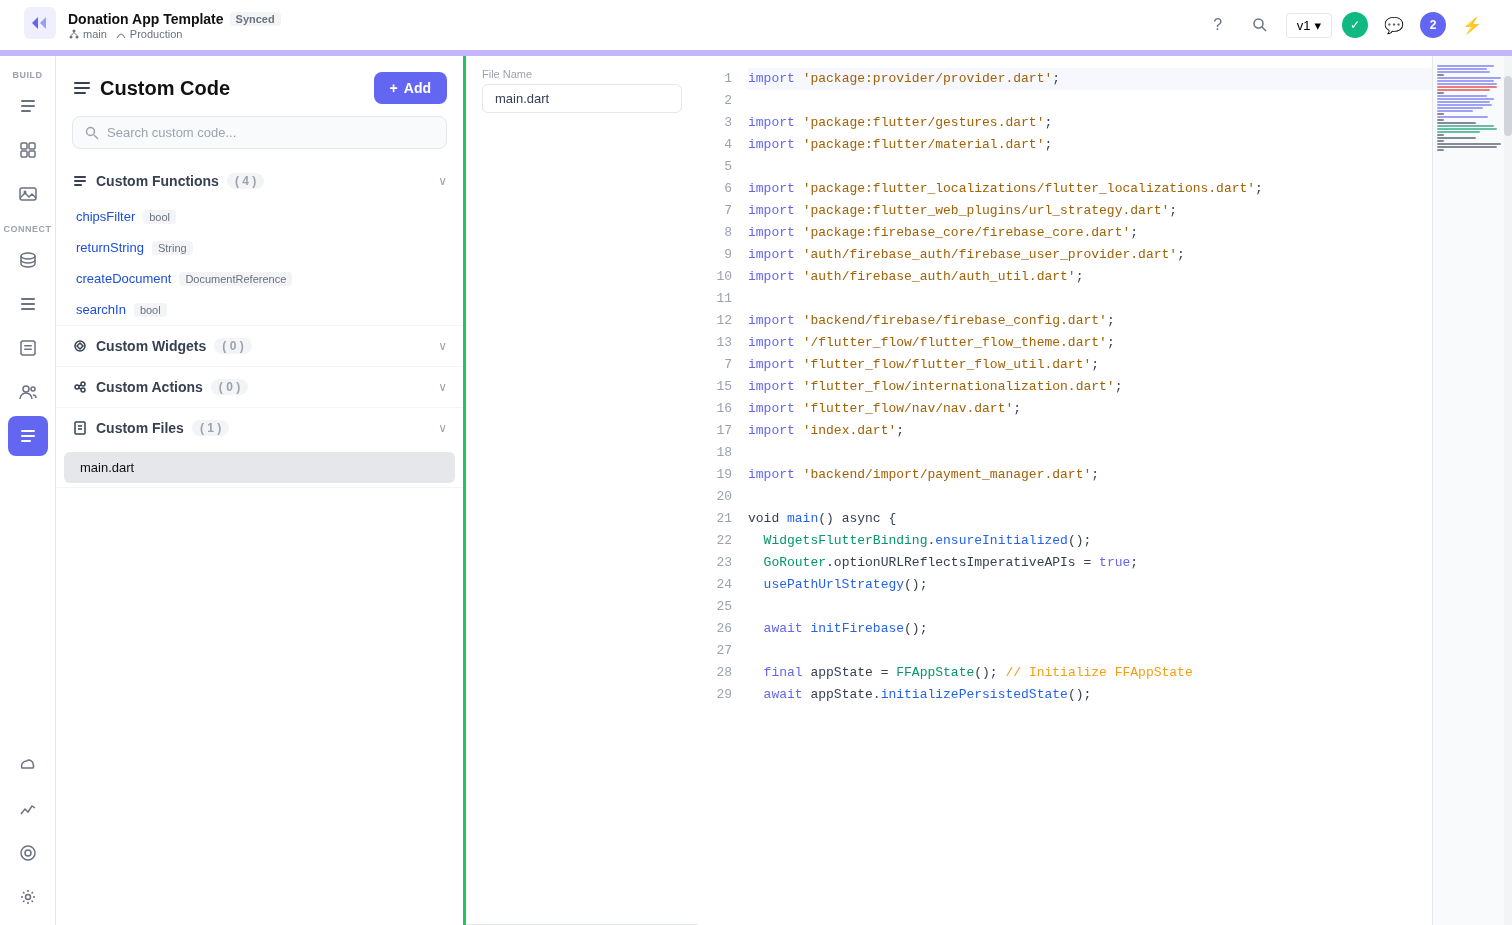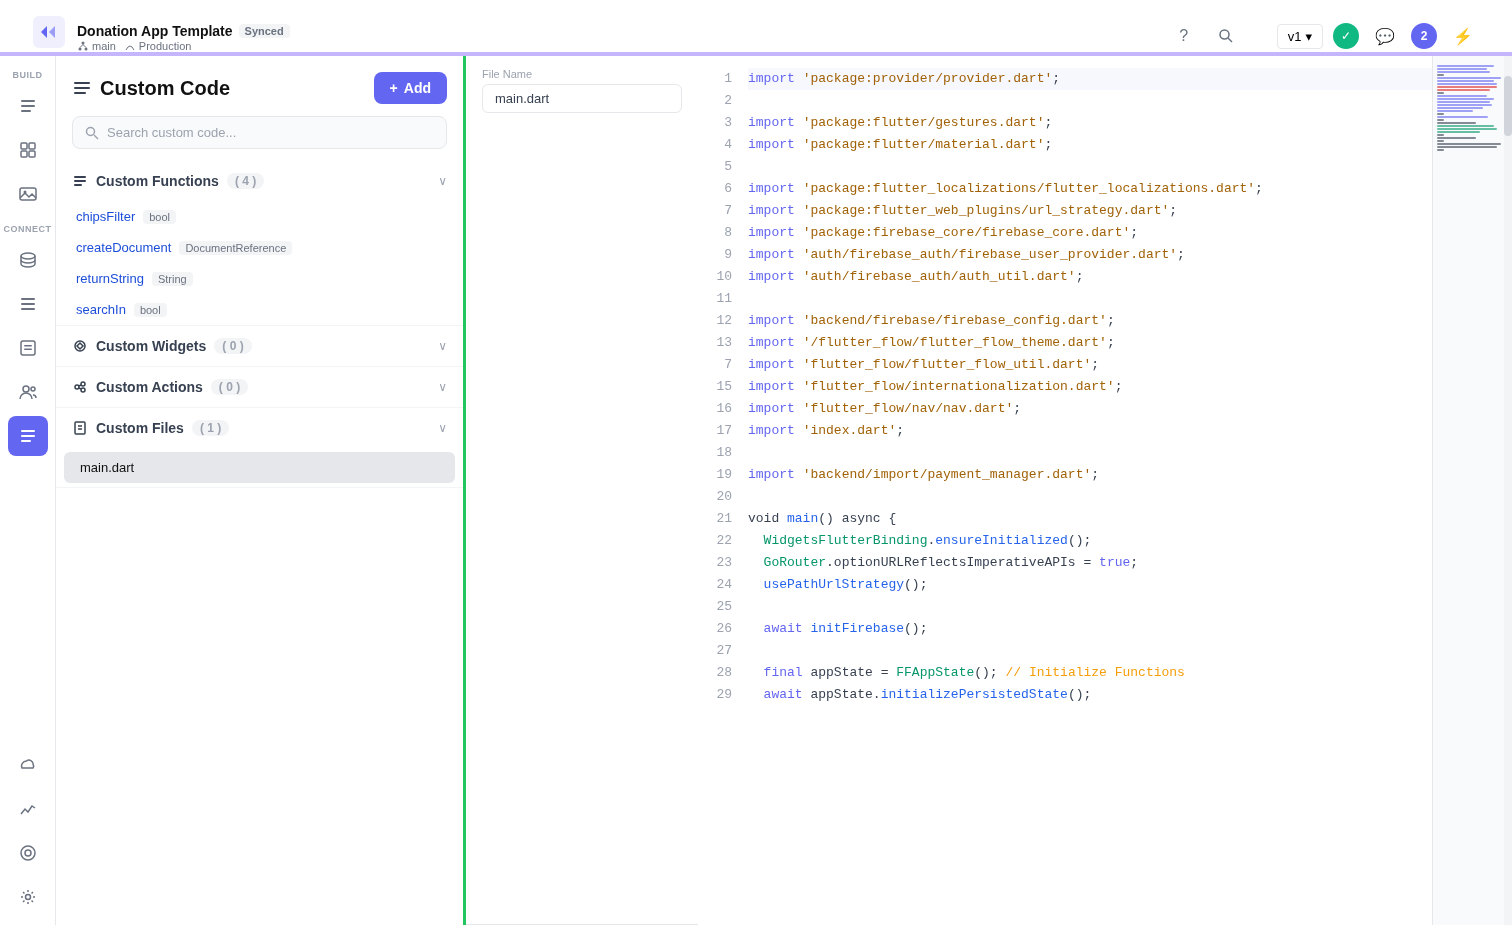--- a/index.html
+++ b/index.html
@@ -1,28 +1,28 @@
 <!DOCTYPE html>
 <html><head>
   <meta charset="utf-8">
   <style>
     * { box-sizing: border-box; margin: 0; padding: 0; }
     body { font-family: -apple-system, BlinkMacSystemFont, 'Segoe UI', sans-serif; background: #fff; display: flex; flex-direction: column; height: 925px; overflow: hidden; }
 
     
-    .topbar { display: flex; align-items: flex-end; height: 56px; border-bottom: 4px solid #c4b5fd; padding: 0 33px; gap: 12px; flex-shrink: 0; }
+    .topbar { display: flex; align-items: center; height: 56px; border-bottom: 6px solid #c4b5fd; padding: 0 24px; gap: 12px; flex-shrink: 0; }
     .topbar-title { display: flex; flex-direction: column; }
     .topbar-title-main { display: flex; align-items: center; gap: 6px; font-size: 14px; font-weight: 600; color: #111; }
     .topbar-synced { font-size: 11px; color: #6b7280; background: #f3f4f6; border-radius: 4px; padding: 1px 6px; }
     .topbar-title-sub { display: flex; align-items: center; gap: 8px; font-size: 11px; color: #6b7280; margin-top: 1px; }
     .topbar-sub-item { display: flex; align-items: center; gap: 3px; }
     .topbar-spacer { flex: 1; }
     .topbar-actions { display: flex; align-items: center; gap: 10px; }
     .topbar-icon-btn { width: 32px; height: 32px; border-radius: 50%; display: flex; align-items: center; justify-content: center; cursor: pointer; color: #6b7280; border: none; background: none; font-size: 16px; }
-    .version-btn { display: flex; align-items: center; gap: 4px; border: 1px solid #e5e7eb; border-radius: 4px; padding: 4px 10px; font-size: 13px; cursor: pointer; background: none; margin-left: 25px; }
+    .version-btn { display: flex; align-items: center; gap: 4px; border: 1px solid #e5e7eb; border-radius: 4px; padding: 4px 10px; font-size: 13px; cursor: pointer; background: none; }
     .green-circle { width: 26px; height: 26px; background: #10b981; border-radius: 50%; display: flex; align-items: center; justify-content: center; color: white; font-size: 12px; }
     .avatar { width: 26px; height: 26px; background: #6366f1; border-radius: 50%; display: flex; align-items: center; justify-content: center; color: white; font-size: 12px; font-weight: 600; }
 
     
     .main-layout { display: flex; flex: 1; overflow: hidden; }
 
     
     .icon-rail { width: 56px; border-right: 1px solid #e5e7eb; display: flex; flex-direction: column; align-items: center; padding: 8px 0; gap: 4px; flex-shrink: 0; }
     .rail-section-label { font-size: 9px; color: #9ca3af; text-transform: uppercase; letter-spacing: 0.5px; margin: 6px 0 2px; width: 100%; text-align: center; font-weight: bold; }
     .rail-icon { width: 40px; height: 40px; border-radius: 8px; display: flex; align-items: center; justify-content: center; cursor: pointer; color: #6b7280; font-size: 18px; }
@@ -266,26 +266,26 @@
           <span class="section-count">( 4 )</span>
         </div>
         <span class="section-chevron">∨</span>
       </div>
 
       <div class="fn-item">
         <span class="fn-name">chipsFilter</span>
         <span class="fn-type">bool</span>
       </div>
       <div class="fn-item">
+        <span class="fn-name">returnString</span>
+        <span class="fn-type">String</span>
+      </div>
+      <div class="fn-item">
         <span class="fn-name">createDocument</span>
         <span class="fn-type">DocumentReference</span>
-      </div>
-      <div class="fn-item">
-        <span class="fn-name">returnString</span>
-        <span class="fn-type">String</span>
       </div>
       <div class="fn-item">
         <span class="fn-name">searchIn</span>
         <span class="fn-type">bool</span>
       </div>
     </div>
 
     <div class="section">
       <div class="section-header">
         <div class="section-title">
@@ -392,21 +392,21 @@
 
 <span class="kw">import</span> <span class="str">'backend/import/payment_manager.dart'</span><span class="plain">;</span>
 
 <span class="plain">void </span><span class="fn-call">main</span><span class="plain">() async {</span>
 <span class="plain">  </span><span class="cls">WidgetsFlutterBinding</span><span class="plain">.</span><span class="fn-call">ensureInitialized</span><span class="plain">();</span>
 <span class="plain">  </span><span class="cls">GoRouter</span><span class="plain">.optionURLReflectsImperativeAPIs = </span><span class="kw">true</span><span class="plain">;</span>
 <span class="plain">  </span><span class="fn-call">usePathUrlStrategy</span><span class="plain">();</span>
 
 <span class="plain">  </span><span class="kw">await</span> <span class="fn-call">initFirebase</span><span class="plain">();</span>
 
-<span class="plain">  </span><span class="kw">final</span><span class="plain"> appState = </span><span class="cls">FFAppState</span><span class="plain">(); </span><span class="comment">// Initialize Functions</span>
+<span class="plain">  </span><span class="kw">final</span><span class="plain"> appState = </span><span class="cls">FFAppState</span><span class="plain">(); </span><span class="comment">// Initialize FFAppState</span>
 <span class="plain">  </span><span class="kw">await</span><span class="plain"> appState.</span><span class="fn-call">initializePersistedState</span><span class="plain">();</span>
 
 </div>
 
       <div class="minimap">
         <div class="minimap-content">
           <div class="minimap-line" style="width:80%;background:#6366f1;"></div>
           <div class="minimap-line" style="width:70%;background:#6366f1;"></div>
           <div class="minimap-line" style="width:75%;background:#6366f1;"></div>
           <div class="minimap-line" style="width:10%;background:#374151;"></div>

